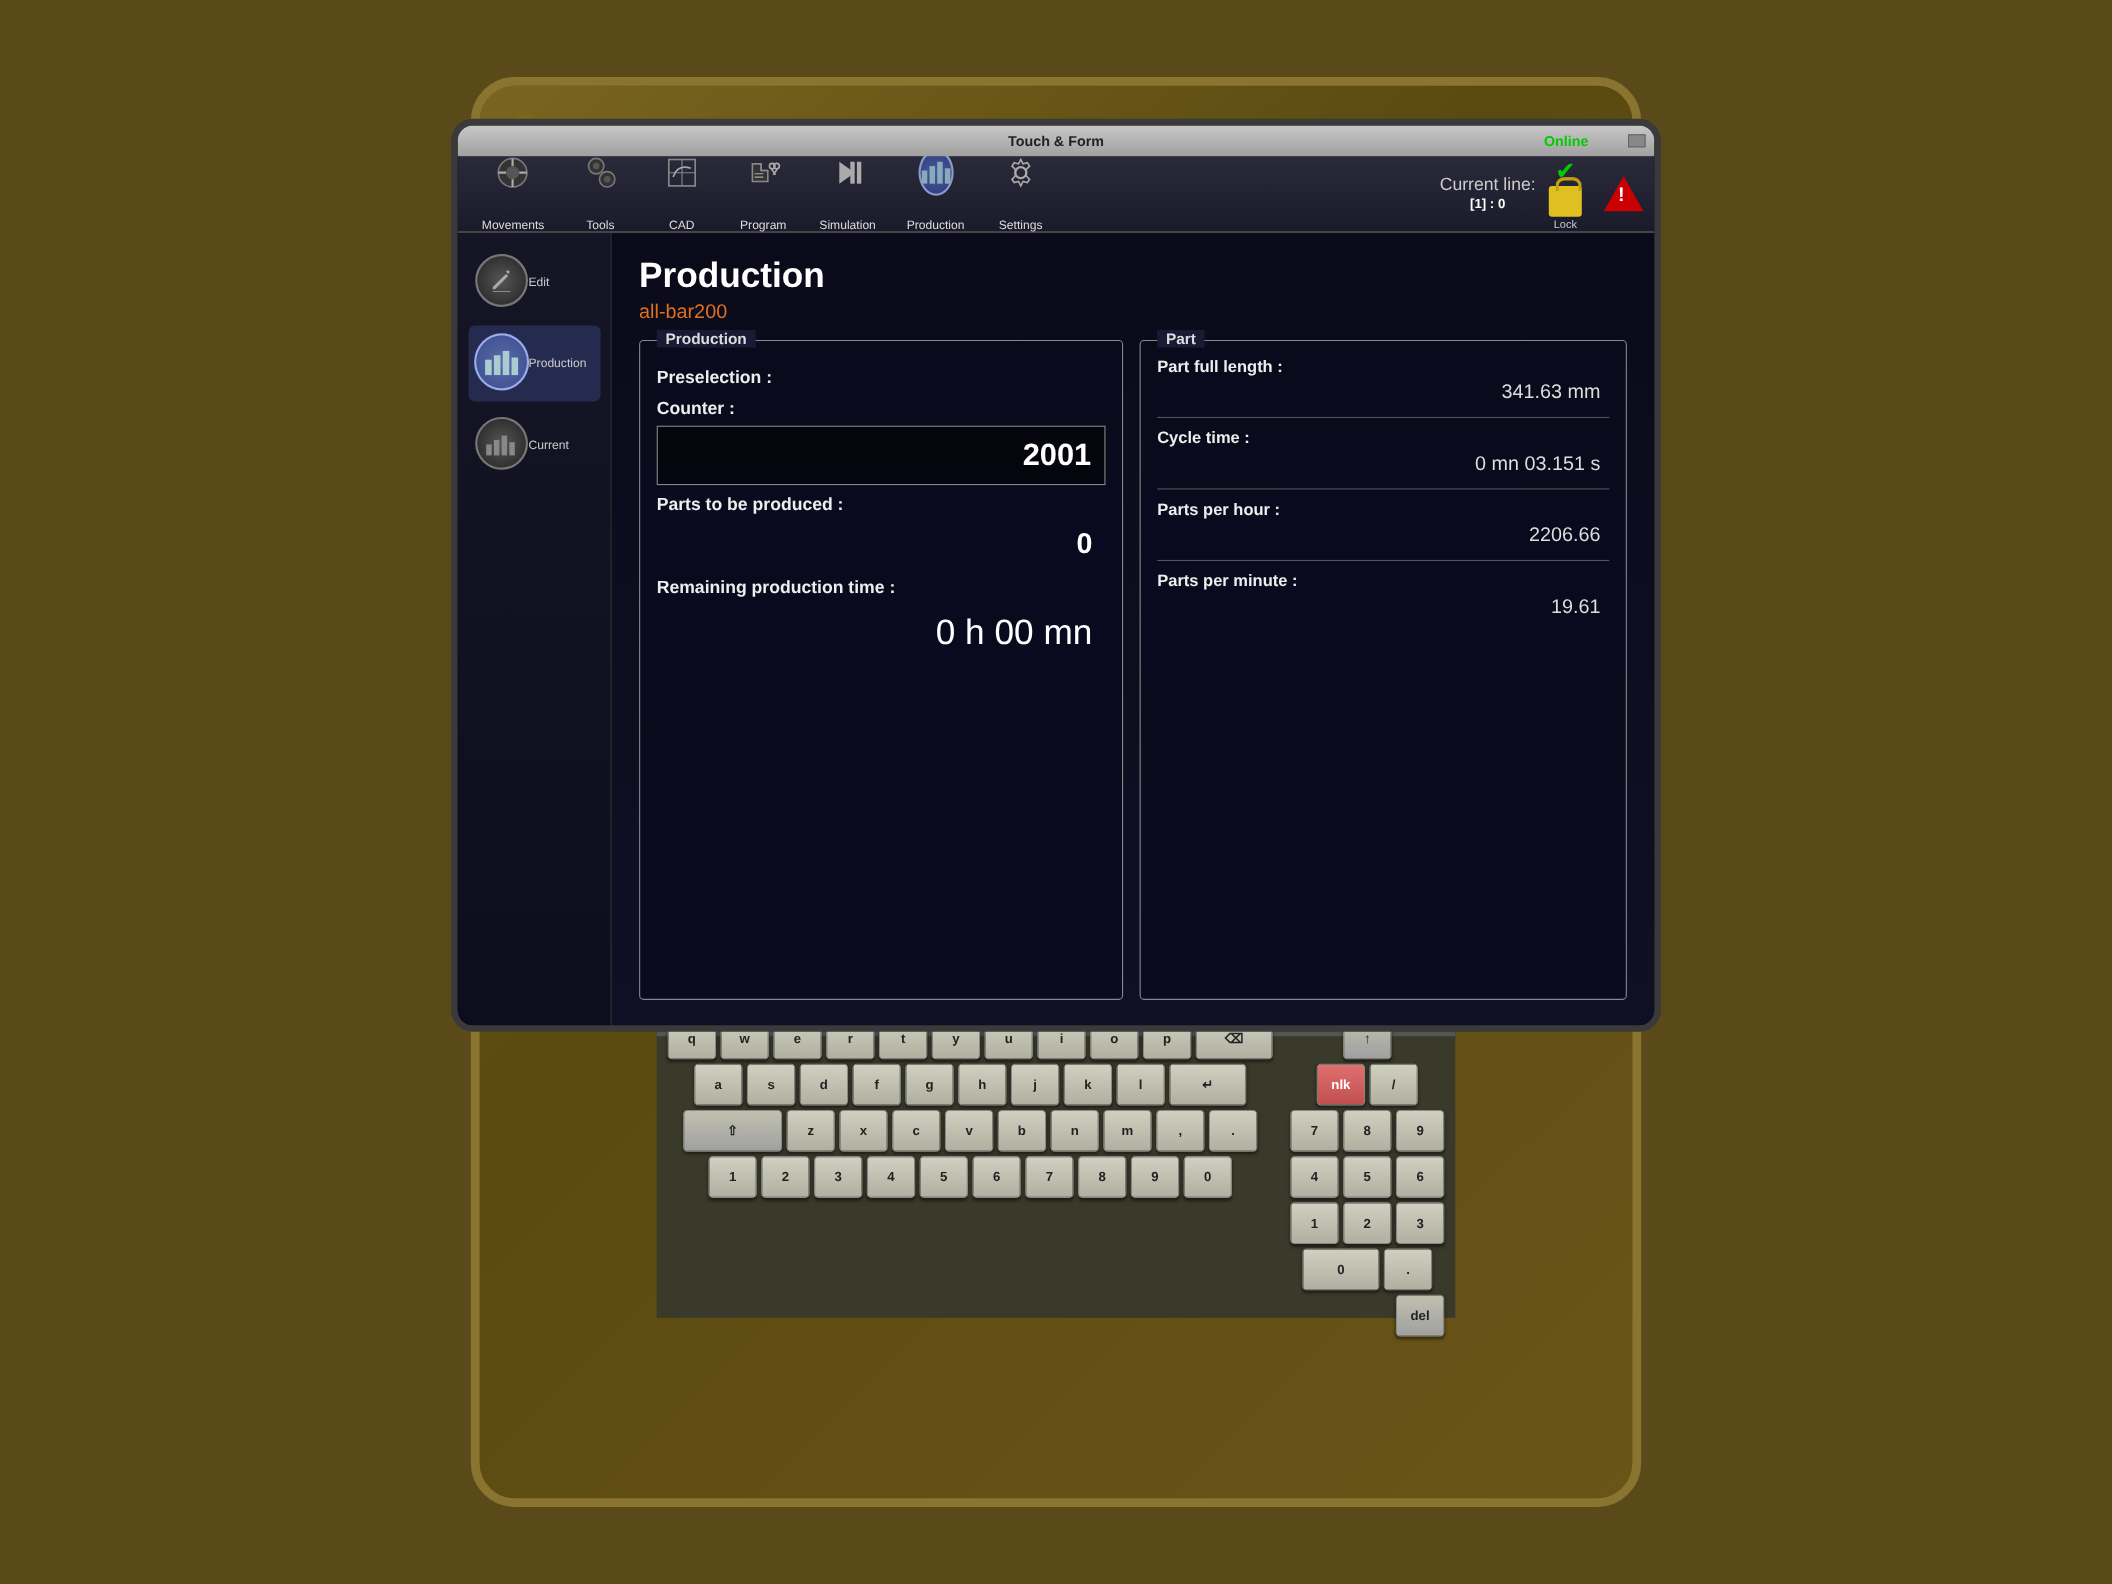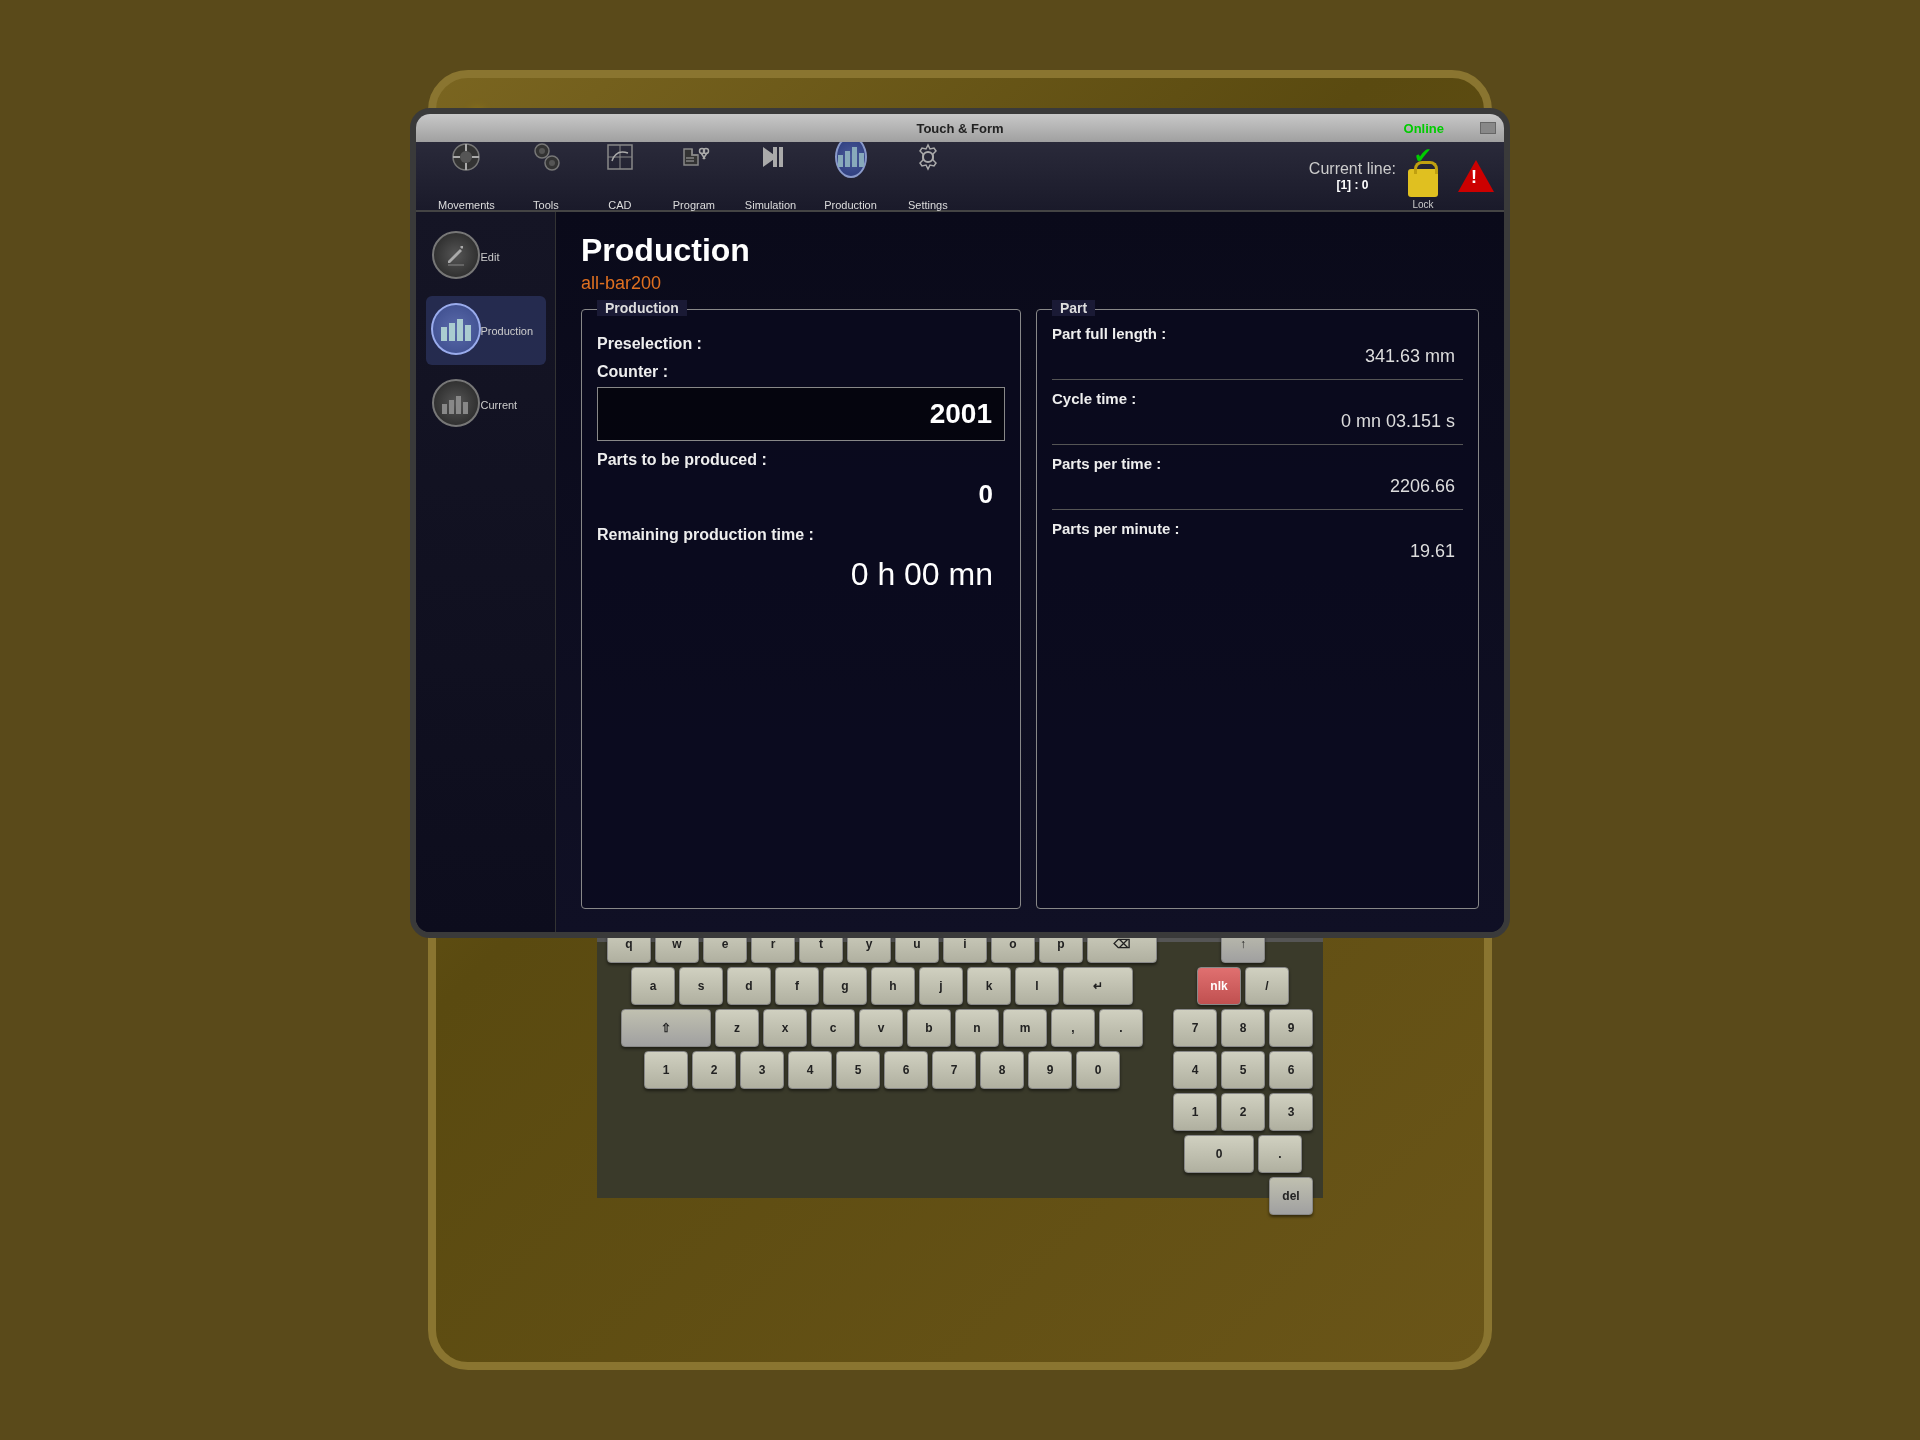--- a/index.html
+++ b/index.html
@@ -657,21 +657,21 @@
             <div class="part-divider"></div>
 
             <div class="part-field">
               <div class="part-field-label">Cycle time :</div>
               <div class="part-field-value">0 mn 03.151 s</div>
             </div>
 
             <div class="part-divider"></div>
 
             <div class="part-field">
-              <div class="part-field-label">Parts per time :</div>
+              <div class="part-field-label">Parts per hour :</div>
               <div class="part-field-value">2206.66</div>
             </div>
 
             <div class="part-divider"></div>
 
             <div class="part-field">
               <div class="part-field-label">Parts per minute :</div>
               <div class="part-field-value">19.61</div>
             </div>
 

